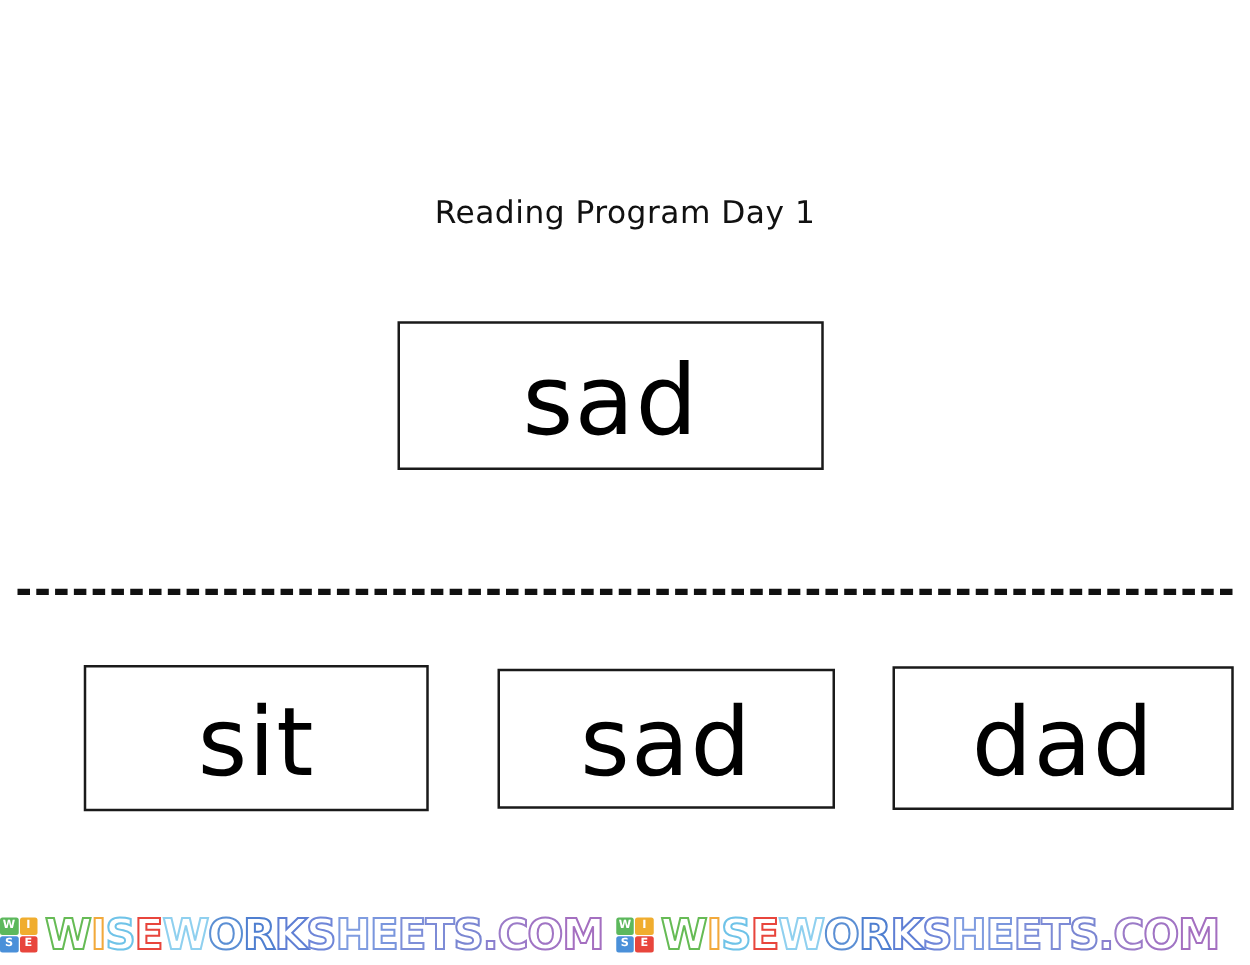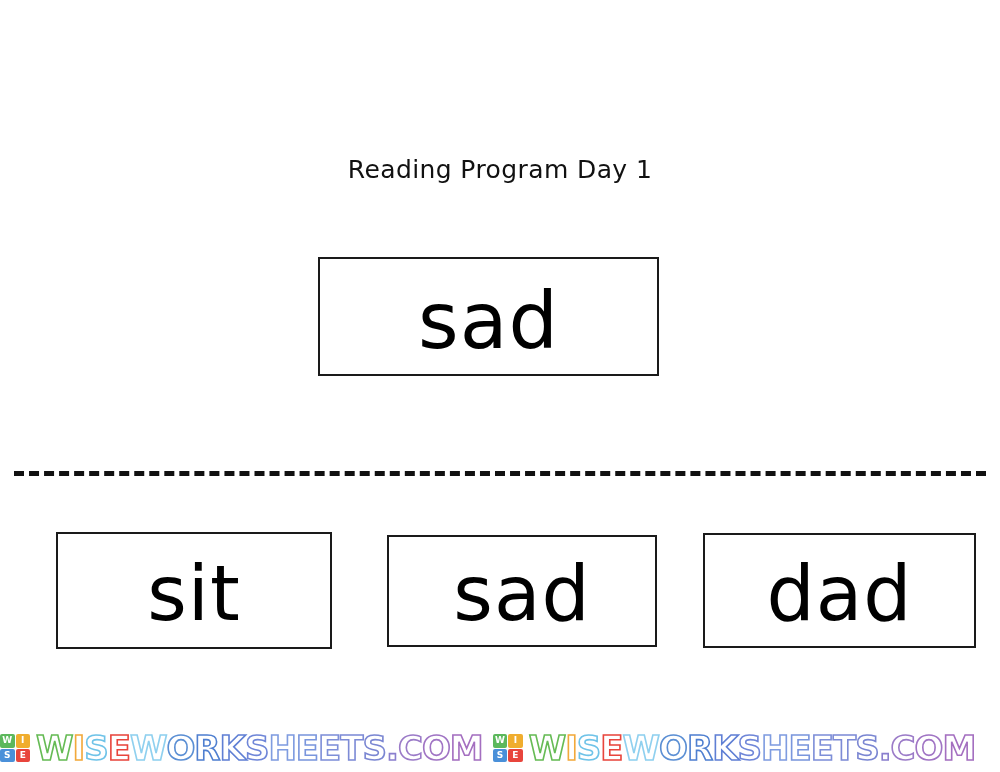--- a/index.html
+++ b/index.html
@@ -73,21 +73,21 @@
     left: 14px;
     top: 471px;
     width: 972px;
     height: 0;
     border-top: 5px dashed #111111;
   }
 
   
   .choices-row {
     position: absolute;
-    left: 0;
+    left: 11px;
     top: 532px;
     width: 884px;
     height: 120px;
   }
   .choice-box {
     position: absolute;
     top: 0;
     border: 2px solid #1a1a1a;
     background: #ffffff;
     height: 117px;

